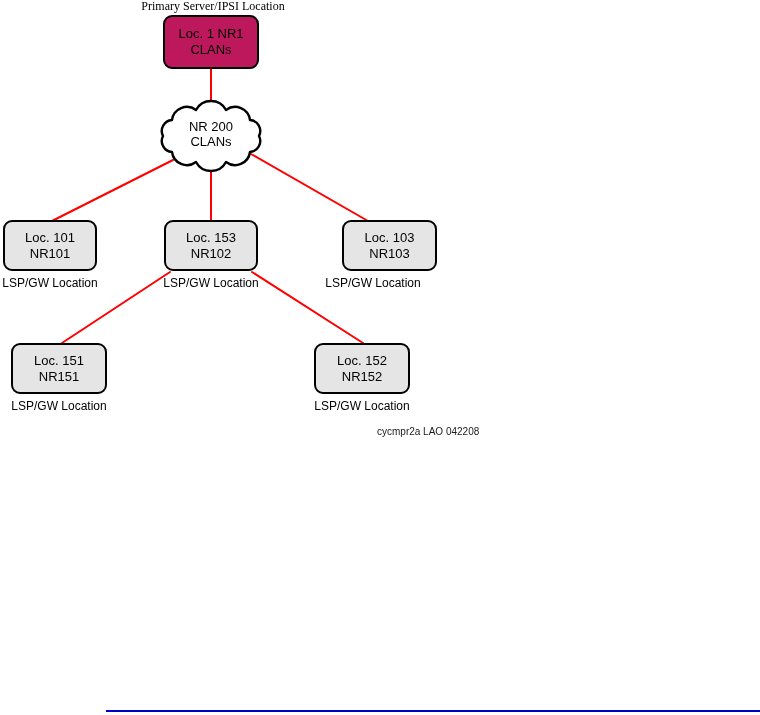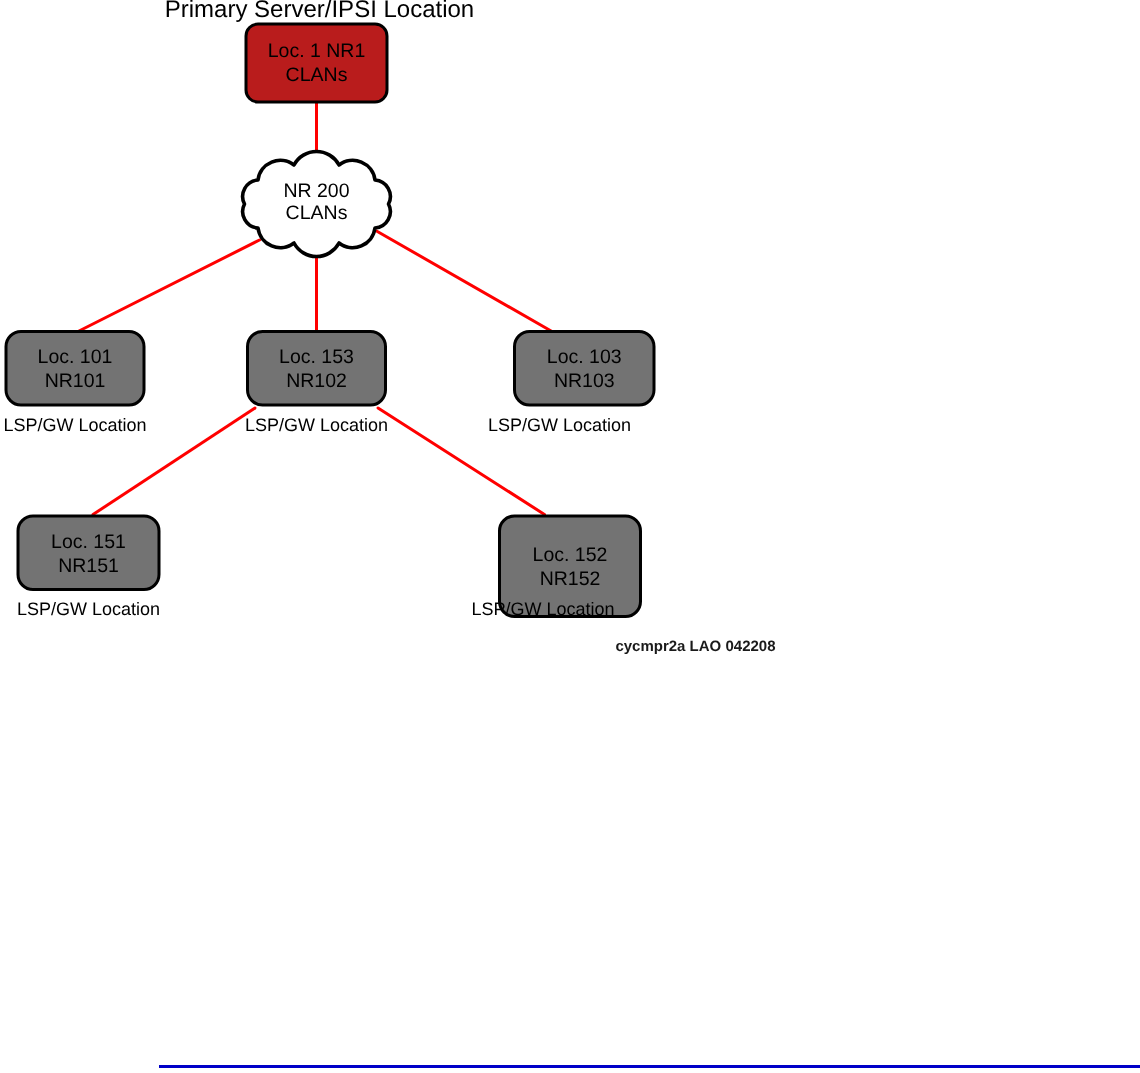--- a/index.html
+++ b/index.html
@@ -7,37 +7,37 @@
     position:relative;width:760px;height:715px;background:#ffffff;
     font-family:"Liberation Sans",sans-serif;color:#000;overflow:hidden;
   }
   #wires{position:absolute;left:0;top:0;width:760px;height:715px;}
   .node{
     position:absolute;box-sizing:border-box;
     border:2px solid #000;border-radius:9px;
     display:flex;flex-direction:column;align-items:center;justify-content:center;
     font-size:13px;line-height:16px;text-align:center;
   }
-  .node.primary{background:#b91c1c;}
-  .node.gateway{background:#737373;border-radius:11px;}
+  .node.primary{background:#be185d;}
+  .node.gateway{background:#e5e5e5;}
   .site-label{
     position:absolute;width:140px;text-align:center;
     font-size:12px;line-height:13px;
   }
   .fig-title{
     position:absolute;left:83px;top:0;width:260px;text-align:center;
-    font-size:16px;line-height:13px;
+    font-size:12px;line-height:13px;font-family:Liberation Serif, serif;
   }
   .cloud-text{
     position:absolute;left:151px;top:119px;width:120px;text-align:center;
     font-size:13px;line-height:15px;font-weight:normal;
   }
   .caption{
-    position:absolute;left:377px;top:426px;width:140px;text-align:right;
-    font-size:10px;line-height:12px;color:#1a1a1a;font-weight:bold;
+    position:absolute;left:377px;top:426px;width:140px;
+    font-size:10px;line-height:12px;color:#1a1a1a;
   }
   .footer-rule{
     position:absolute;left:106px;top:710px;width:654px;height:2px;
     background:#0000c8;
   }
 </style>
 </head>
 <body>
 
 <div id="canvas">
@@ -82,21 +82,21 @@
   </div>
 
   <div class="site-label" style="left:-20px;top:277px;">LSP/GW Location</div>
   <div class="site-label" style="left:141px;top:277px;">LSP/GW Location</div>
   <div class="site-label" style="left:303px;top:277px;">LSP/GW Location</div>
 
   <div class="node gateway" style="left:11px;top:343px;width:96px;height:51px;">
     <div>Loc. 151</div>
     <div>NR151</div>
   </div>
-  <div class="node gateway" style="left:332px;top:343px;width:96px;height:69px;">
+  <div class="node gateway" style="left:314px;top:343px;width:96px;height:51px;">
     <div>Loc. 152</div>
     <div>NR152</div>
   </div>
 
   <div class="site-label" style="left:-11px;top:400px;">LSP/GW Location</div>
   <div class="site-label" style="left:292px;top:400px;">LSP/GW Location</div>
 
   <div class="caption">cycmpr2a LAO 042208</div>
 
   <div class="footer-rule"></div>

